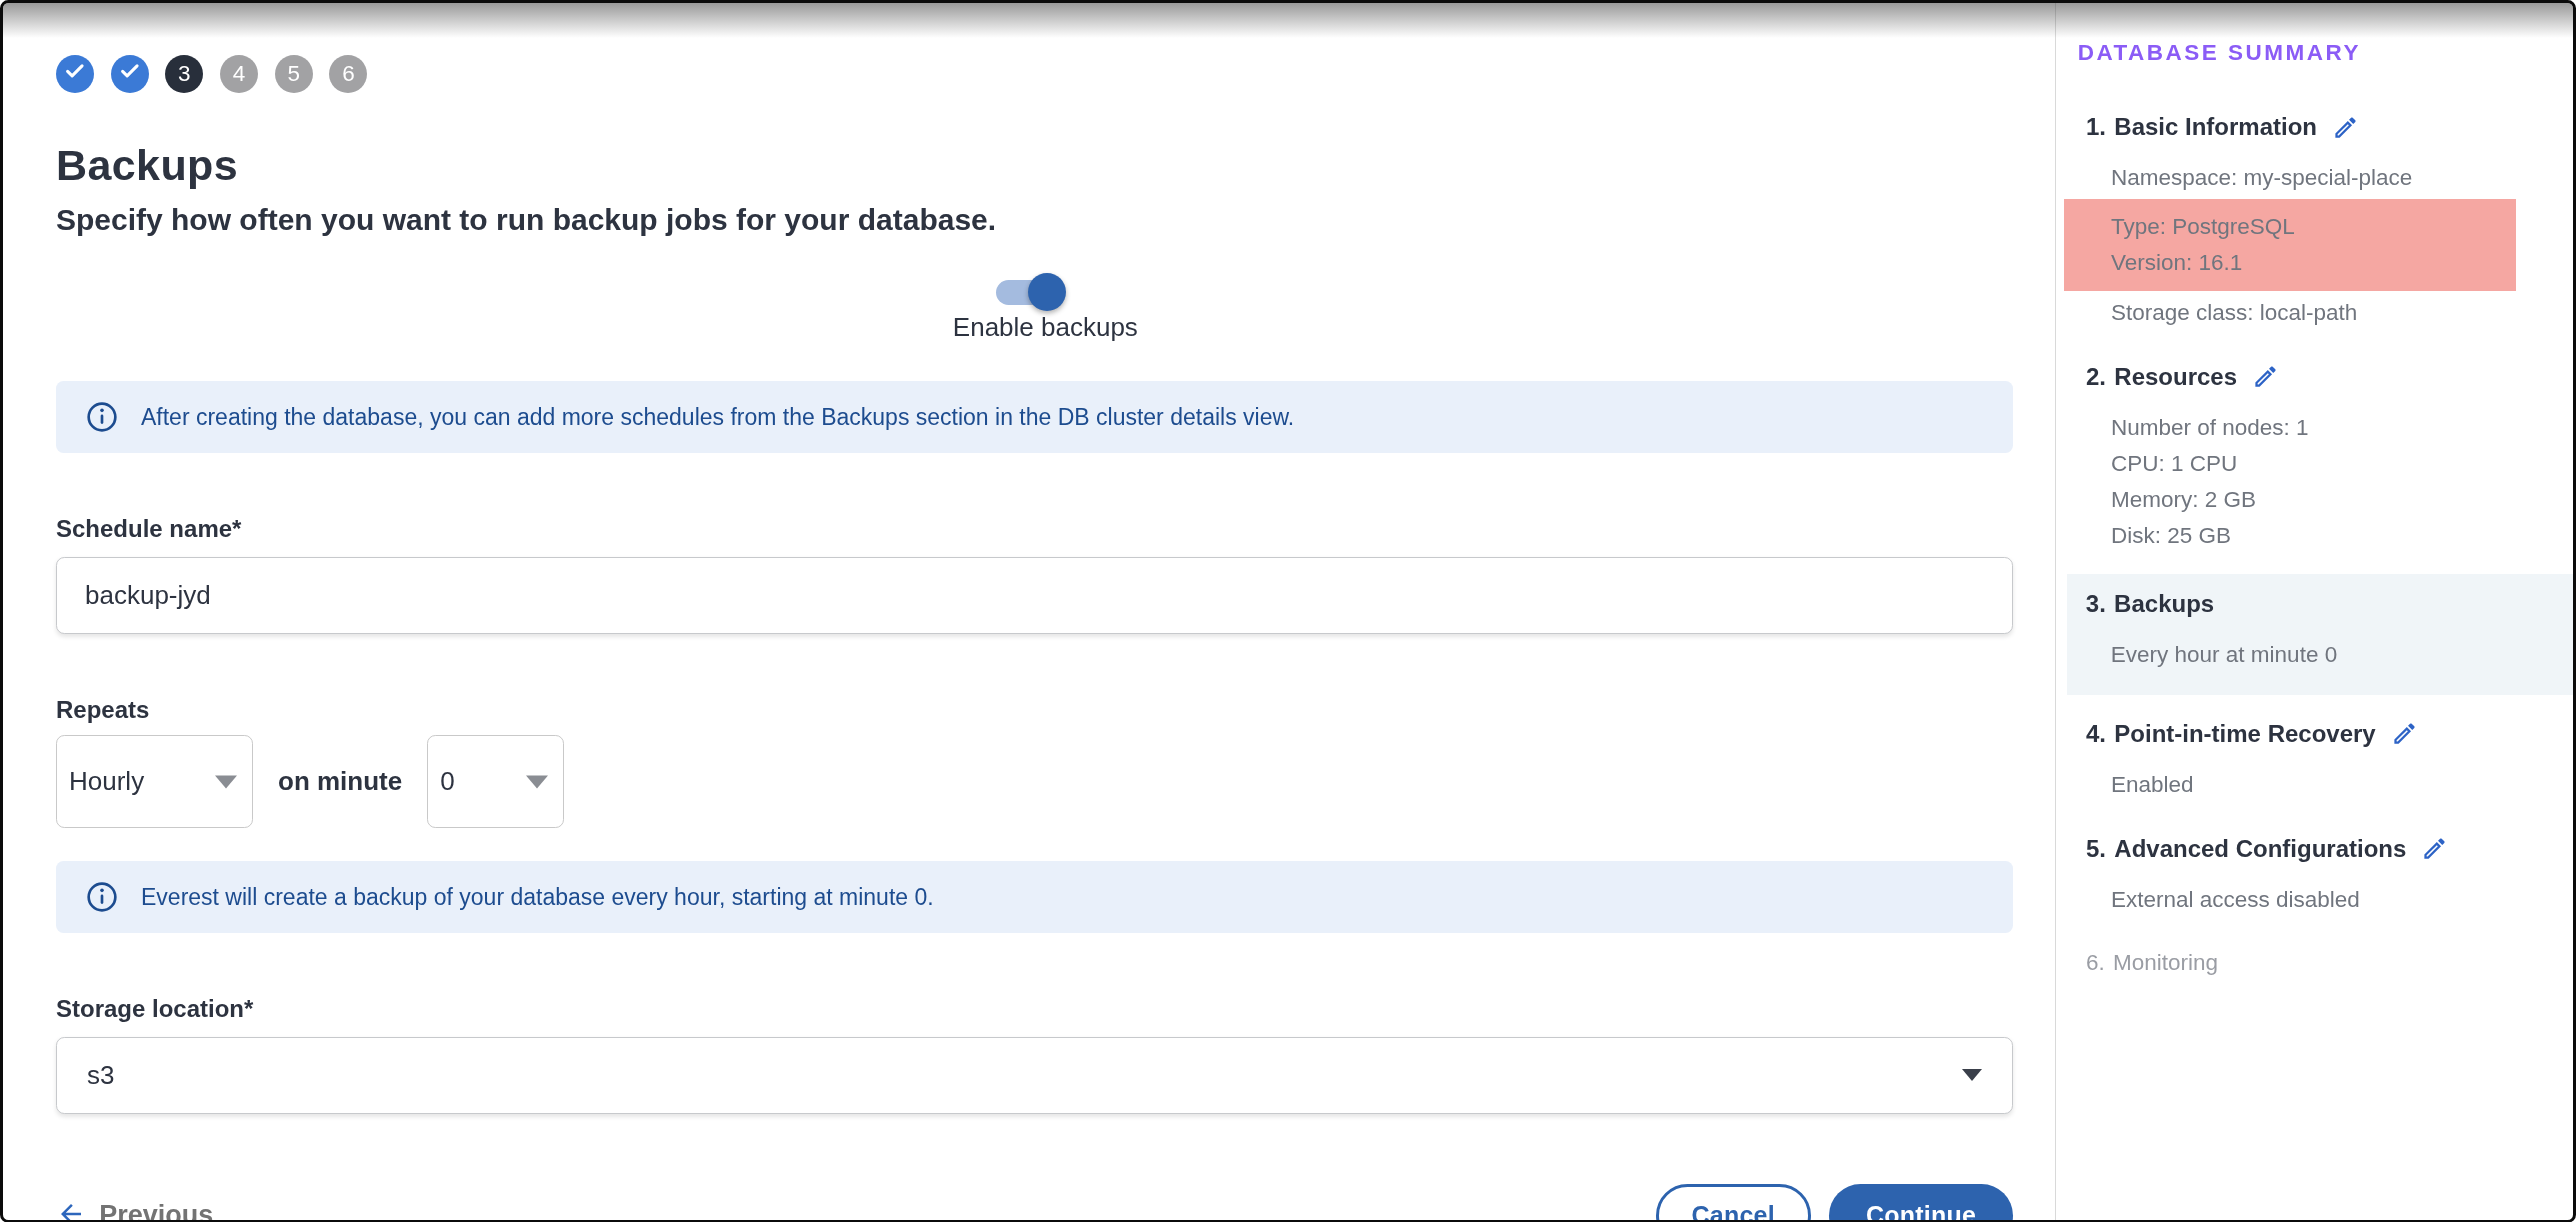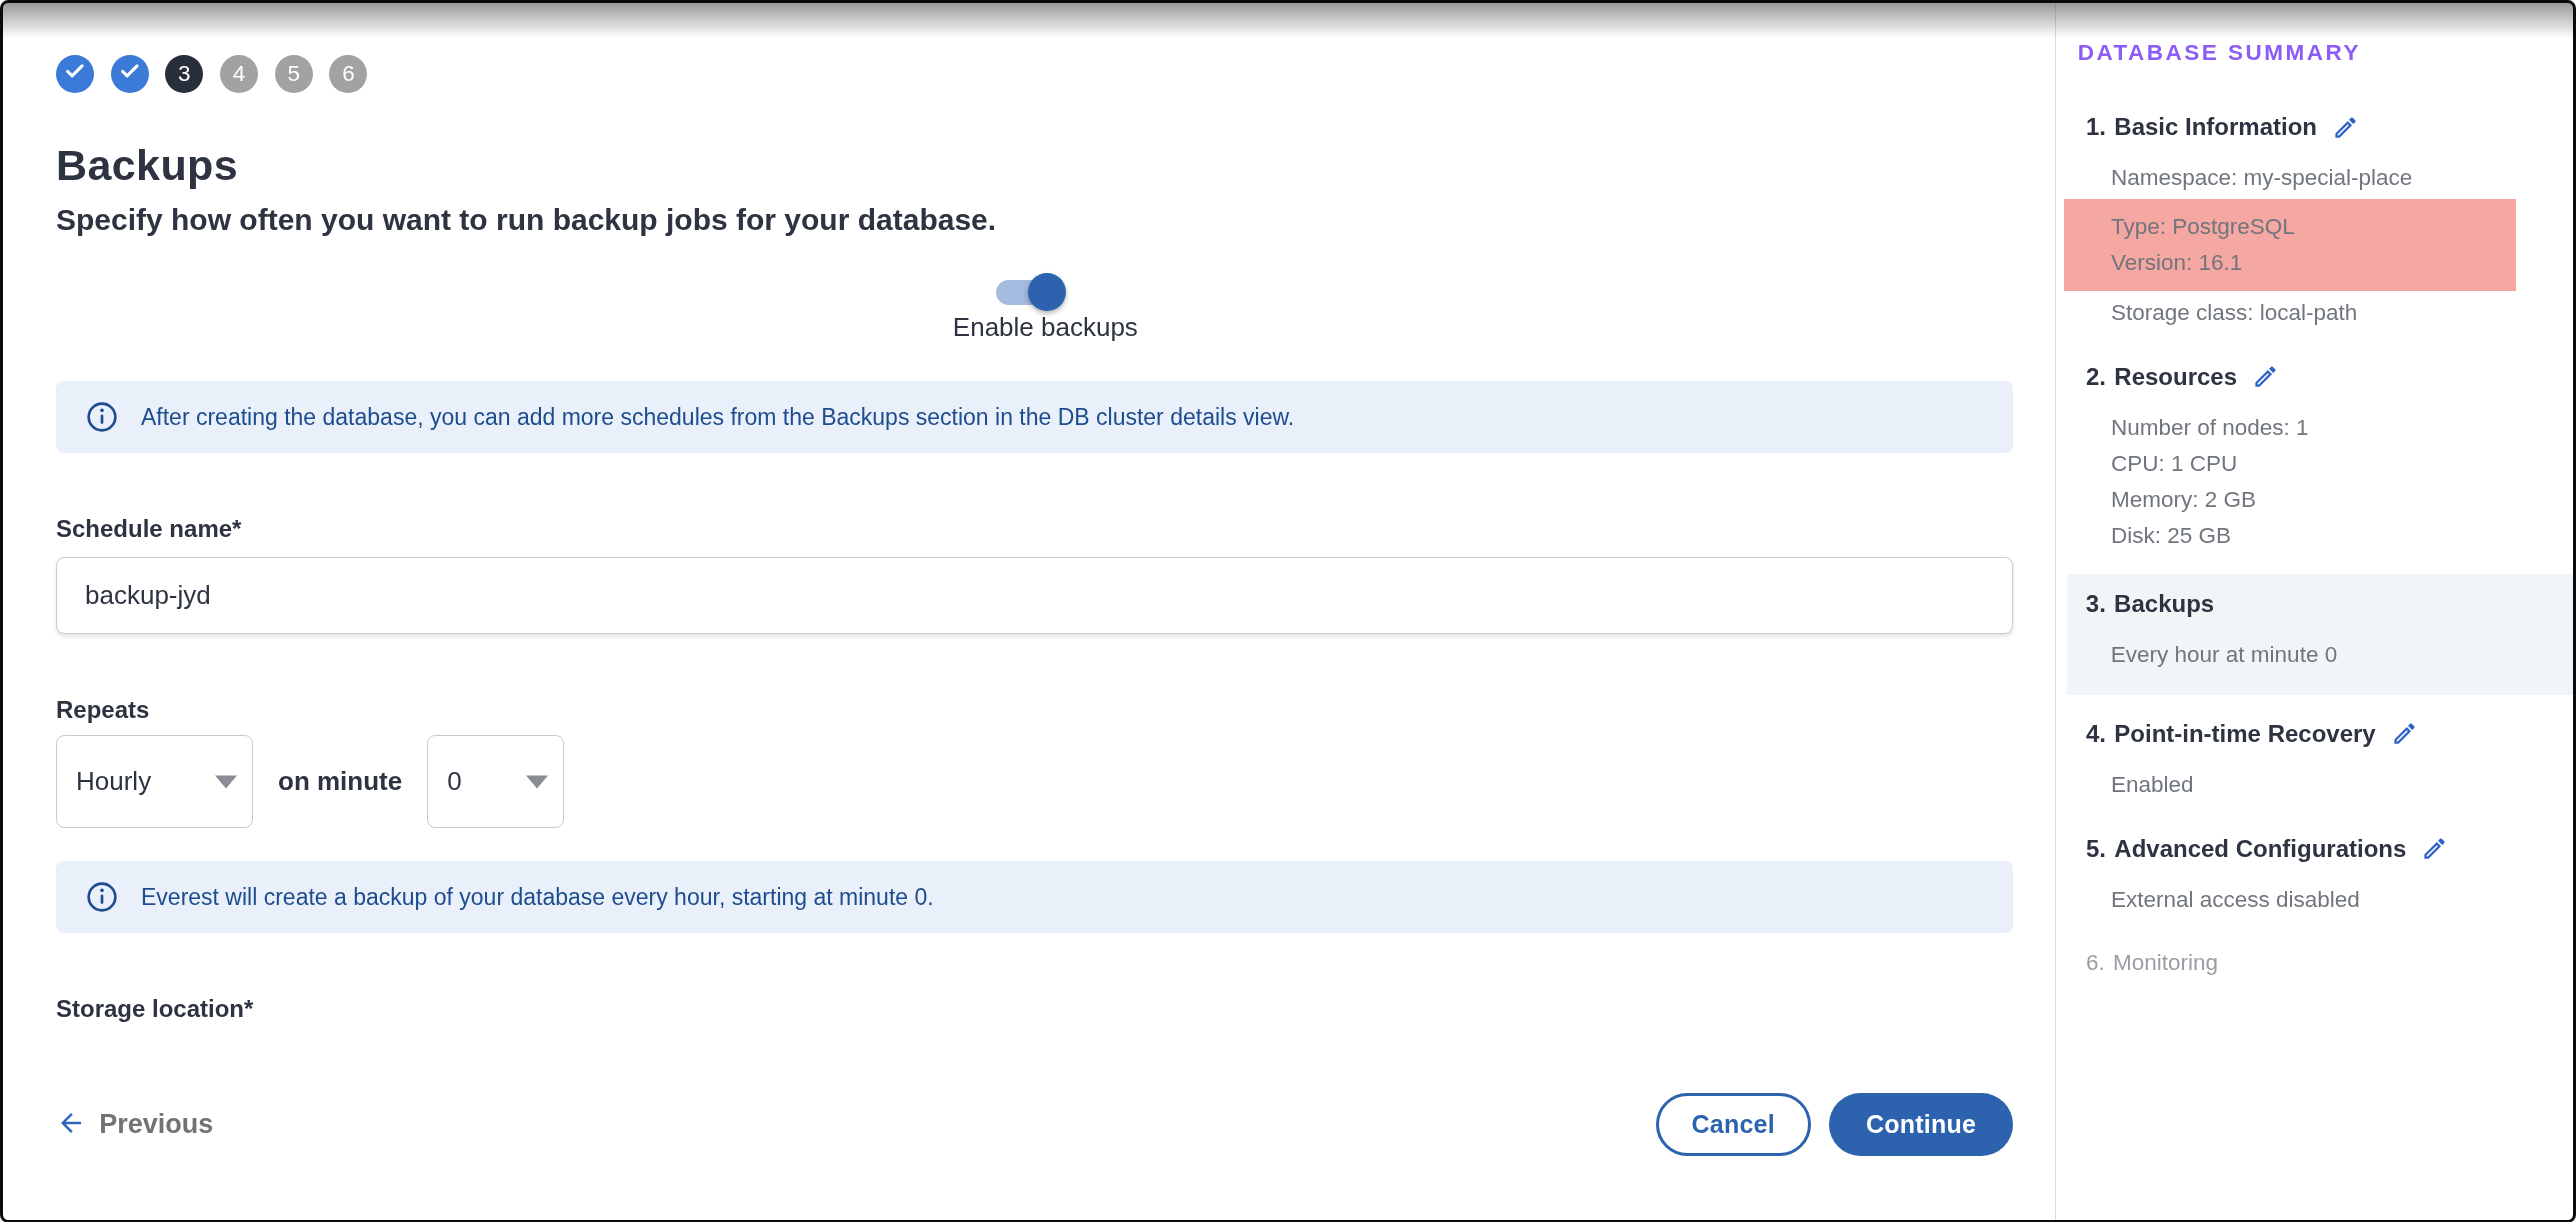--- a/index.html
+++ b/index.html
@@ -68,21 +68,21 @@
   .text-input {
     margin-top: 13.3px; width: 1958px; max-width: 100%; height: 77px;
     border: 1.7px solid #c7c9cc; border-radius: 8.3px; padding: 0 28px;
     font-size: 26px; color: #2d3340; background: #ffffff;
     box-shadow: 0 2.5px 4.2px rgba(0,0,0,0.10);
     font-family: "Liberation Sans", sans-serif; outline: none; display: block;
   }
   .repeats-row { margin-top: 11.7px; display: flex; align-items: center; }
   .select-box {
     position: relative; height: 93px; border: 1.7px solid #c9c9c9; border-radius: 8.3px;
-    background: #fff; display: flex; align-items: center; padding: 0 58px 0 19px;
+    background: #fff; display: flex; align-items: center; padding: 0 58px 0 12px;
     font-size: 26px; cursor: pointer;
   }
   .select-box.small-1 { width: 197px; }
   .select-box.small-2 { width: 137px; }
   .select-box .caret {
     position: absolute; right: 15px; top: 50%; transform: translateY(-50%);
     width: 0; height: 0; border-left: 11.7px solid transparent; border-right: 11.7px solid transparent;
     border-top: 13.3px solid #8a8d93;
   }
   .between-label { font-size: 26px; font-weight: 700; margin: 0 25px; }
@@ -208,20 +208,24 @@
           <svg viewBox="0 0 24 24" fill="none">
             <circle cx="12" cy="12" r="10" stroke="#1d4c8f" stroke-width="2"></circle>
             <rect x="11" y="10.2" width="2" height="7" rx="1" fill="#1d4c8f"></rect>
             <circle cx="12" cy="7" r="1.35" fill="#1d4c8f"></circle>
           </svg>
         </span>
         <span class="alert-text">Everest will create a backup of your database every hour, starting at minute 0.</span>
       </div>
 
       <div class="field-label">Storage location*</div>
+      <div class="select-wide">
+        <span>s3</span>
+        <span class="caret"></span>
+      </div>
 
       <div class="footer-row">
         <div class="prev-link">
           <span>
             <svg viewBox="0 0 24 24">
                 <path d="M20 11H7.83l5.59-5.59L12 4l-8 8 8 8 1.41-1.41L7.83 13H20v-2z" fill="#2d66bc"></path>
               </svg>
           </span>
           <span class="prev-label">Previous</span>
         </div>

